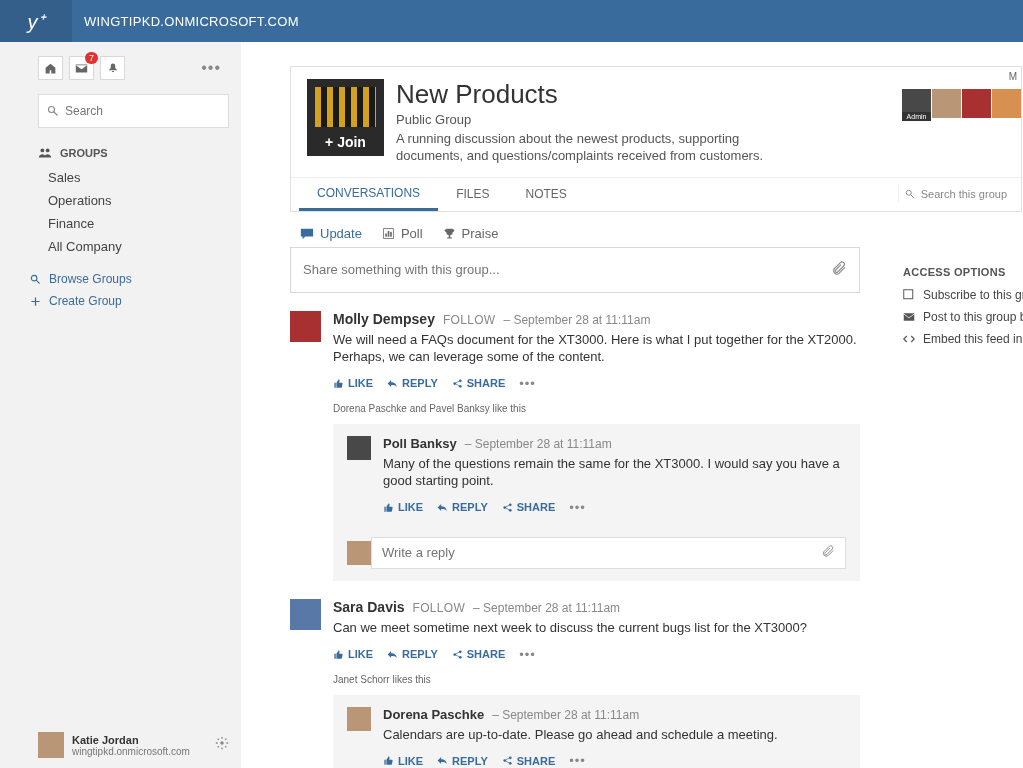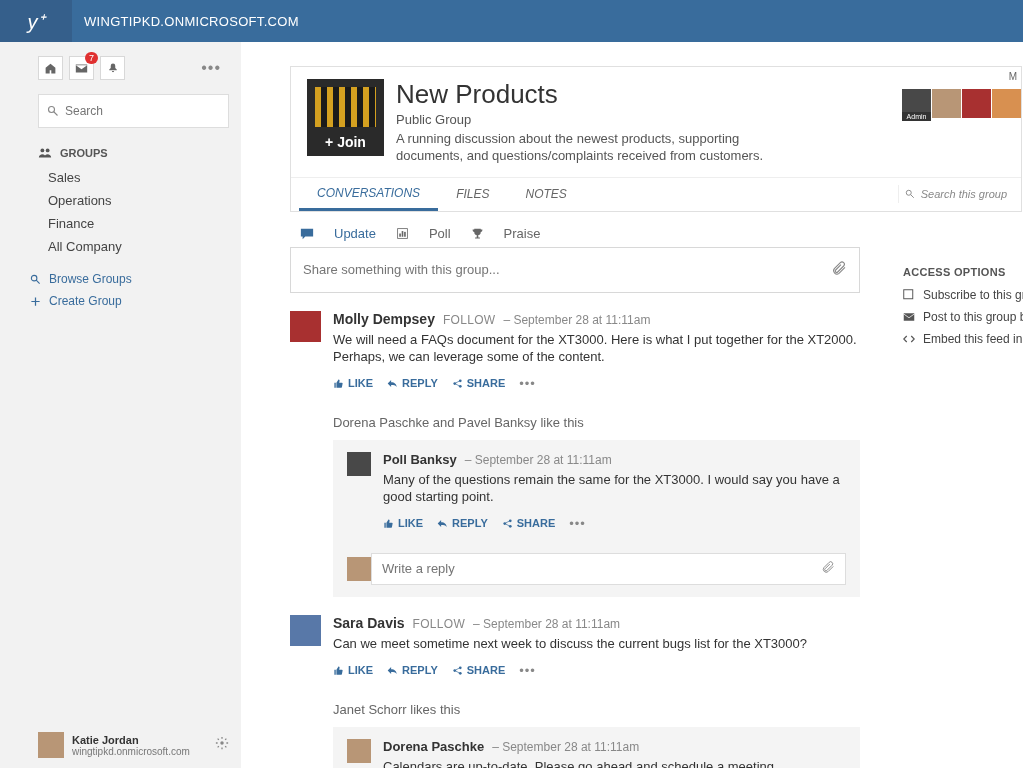--- a/index.html
+++ b/index.html
@@ -48,48 +48,48 @@
     .group-img::before { content: ""; position: absolute; top: 8px; left: 8px; right: 8px; height: 40px; background: repeating-linear-gradient(90deg, #d4a020 0 6px, #1a1a1a 6px 12px); }
     .join-btn { position: absolute; bottom: 6px; left: 50%; transform: translateX(-50%); color: #fff; font-size: 14px; font-weight: 600; white-space: nowrap; }
     .group-title { font-size: 26px; font-weight: 300; color: #333; }
     .group-type { font-size: 13px; color: #555; margin-top: 2px; }
     .group-desc { font-size: 13px; color: #555; margin-top: 4px; max-width: 380px; line-height: 1.3; }
     .member-avatars { position: absolute; right: 0; top: 22px; display: flex; gap: 1px; }
     .member-avatars div { width: 29px; height: 29px; background: #999; }
     .member-m { position: absolute; right: 4px; top: 4px; font-size: 10px; color: #666; }
     .admin-badge { position: absolute; bottom: -3px; left: 0; right: 0; background: #333; color: #fff; font-size: 7px; text-align: center; padding: 1px 0; }
     
-    .tabs { display: flex; align-items: center; border-top: 1px solid #eee; padding: 0 8px; position: relative; font-style: italic; }
+    .tabs { display: flex; align-items: center; border-top: 1px solid #eee; padding: 0 8px; position: relative; }
     .tab { padding: 8px 18px; font-size: 12px; color: #666; cursor: pointer; }
     .tab.active { color: #396c9c; border-bottom: 3px solid #396c9c; }
     .group-search { margin-left: auto; min-width: 100px; padding: 3px 6px; font-size: 11px; color: #888; display: flex; align-items: center; gap: 6px; border-left: 1px solid #eee; }
     .group-search svg { width: 10px; height: 10px; }
     
     .composer-section { margin-top: 14px; }
     .composer-tabs { display: flex; gap: 20px; padding-left: 10px; }
-    .ctab { display: flex; align-items: center; gap: 20px; font-size: 13px; color: #666; cursor: pointer; padding-bottom: 6px; }
+    .ctab { display: flex; align-items: center; gap: 6px; font-size: 13px; color: #666; cursor: pointer; padding-bottom: 6px; }
     .ctab.active { color: #396c9c; }
     .composer { border: 1px solid #d8d8d8; padding: 12px; display: flex; align-items: center; margin-top: 0; }
     .composer input { border: none; outline: none; flex: 1; font-size: 13px; color: #888; }
     .attach-icon { color: #888; cursor: pointer; }
     
     .feed { margin-top: 18px; }
     .post { display: flex; gap: 12px; margin-bottom: 18px; }
     .post-avatar { width: 31px; height: 31px; background: #888; flex-shrink: 0; }
     .post-body { flex: 1; }
     .post-header { display: flex; align-items: baseline; gap: 8px; flex-wrap: wrap; }
     .author { font-size: 14px; font-weight: 600; color: #333; }
     .follow { font-size: 12px; color: #888; letter-spacing: 0.3px; }
     .timestamp { font-size: 12px; color: #888; }
     .post-text { font-size: 13px; color: #333; margin-top: 4px; line-height: 1.35; }
     .post-actions { display: flex; gap: 14px; margin-top: 10px; align-items: center; }
     .pa { display: flex; align-items: center; gap: 4px; font-size: 11px; font-weight: 600; color: #396c9c; cursor: pointer; }
     .pa svg { width: 11px; height: 11px; }
     .dots { color: #888; cursor: pointer; letter-spacing: 1px; font-size: 13px; }
-    .likes-line { font-size: 13px; color: #666; margin-top: 24px; }
+    .likes-line { font-size: 10px; color: #666; margin-top: 12px; }
     
     .reply-block { background: #f4f4f4; margin-top: 10px; padding: 12px 14px; }
     .reply-block .post { margin-bottom: 0; }
     .reply-block + .reply-composer-row { background: #f4f4f4; padding: 10px 14px 12px 14px; display: flex; align-items: center; }
     .reply-composer-row .post-avatar { width: 24px; height: 24px; }
     .reply-composer { flex: 1; background: #fff; border: 1px solid #ddd; padding: 6px 10px; display: flex; align-items: center; }
     .reply-composer input { border: none; outline: none; flex: 1; font-size: 13px; color: #888; }
     
     .access-panel { position: absolute; right: 0; top: 224px; width: 120px; }
     .access-hdr { font-size: 11px; font-weight: 600; color: #555; letter-spacing: 0.3px; margin-bottom: 10px; }

